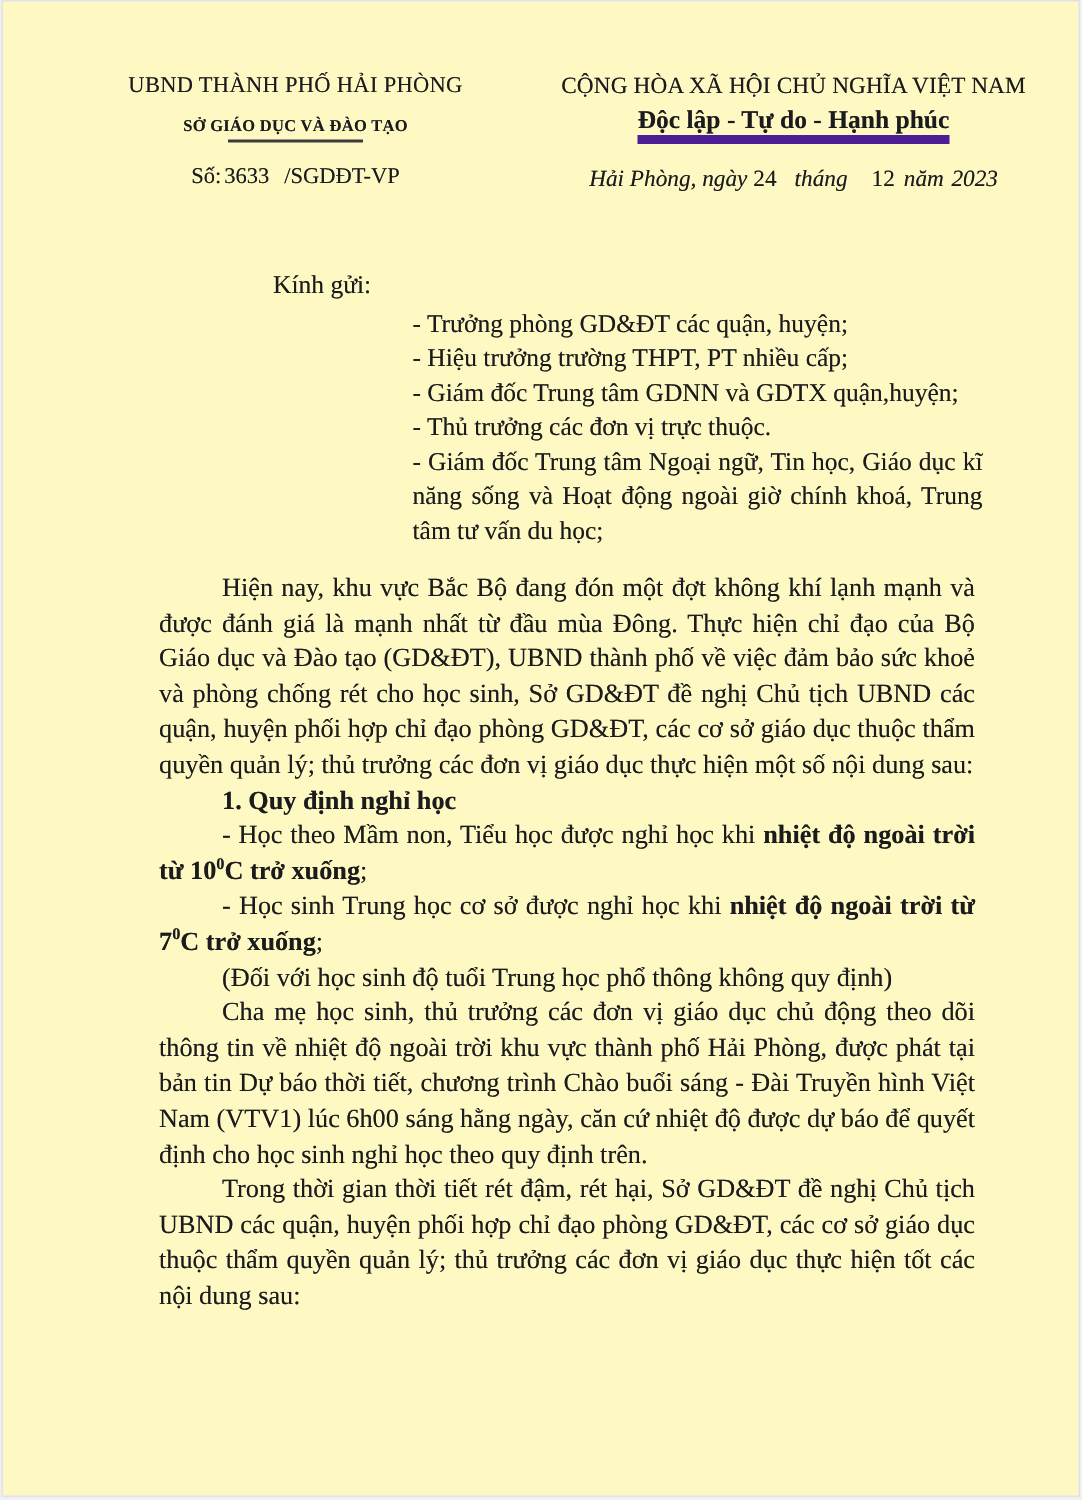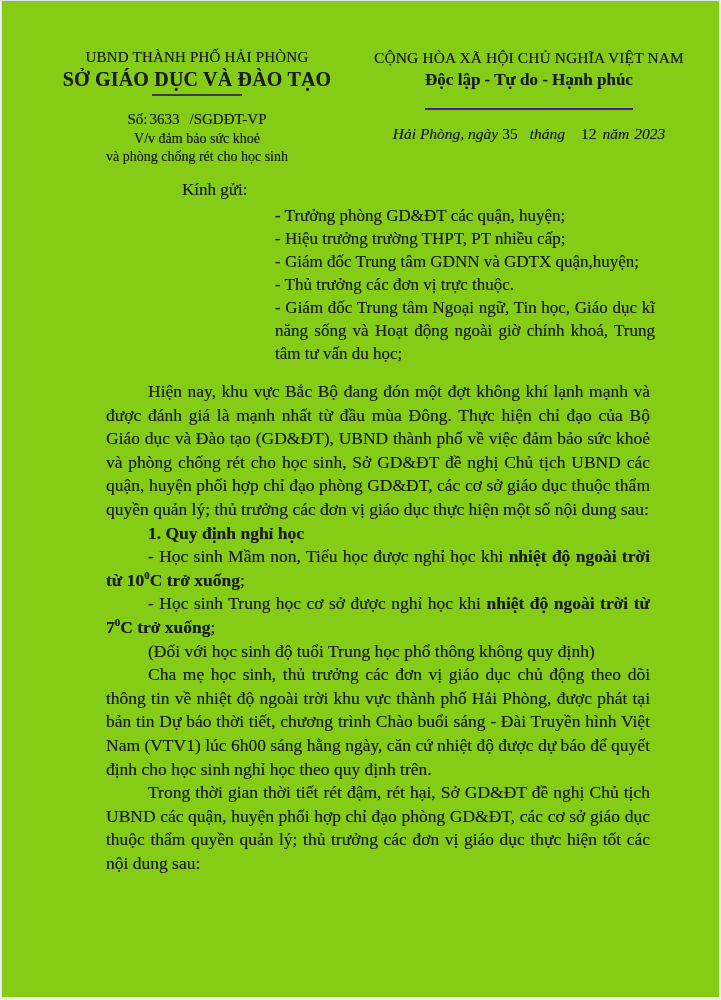--- a/index.html
+++ b/index.html
@@ -6,21 +6,21 @@
     margin: 0;
     padding: 0;
     background: #eef0f4;
     font-family: "Liberation Serif", "DejaVu Serif", serif;
   }
   .page {
     position: relative;
     width: 719px;
     height: 998px;
     margin: 0 auto;
-    background: #84cc16;
+    background: #fef9c3;
     border: 1px solid #dfe2ea;
     box-sizing: border-box;
     color: #1b1b1d;
     overflow: hidden;
     text-shadow: 0 0 0.4px rgba(20,20,25,0.55);
   }
 
   
   .header {
     position: relative;
@@ -35,32 +35,32 @@
     text-align: center;
   }
   .header-right {
     position: absolute;
     left: 346px;
     top: 0;
     width: 362px;
     text-align: center;
   }
   .hl-line1 { font-size: 15px; letter-spacing: 0.2px; }
-  .hl-line2 { font-size: 20px; font-weight: bold; letter-spacing: 0.2px; margin-top: 2px; }
+  .hl-line2 { font-size: 11px; font-weight: bold; letter-spacing: 0.2px; margin-top: 12px; }
   .hl-rule  { width: 90px; height: 2px; background: #3c3c40; margin: 3px auto 0; }
   .doc-number { font-size: 15px; margin-top: 15px; white-space: nowrap; }
   .doc-number .num { margin: 0 10px 0 2px; }
   .subject { font-size: 14px; margin-top: 2px; line-height: 18px; }
 
   .hr-line1 { font-size: 15.5px; font-weight: normal; letter-spacing: 0.1px; }
   .hr-line2 { font-size: 17px; font-weight: bold; margin-top: 3px; }
   .hr-line2 .underlined {
     display: inline-block;
-    border-bottom: 2px solid #4c1d95;
-    padding-bottom: 18px;
+    border-bottom: 6px solid #4c1d95;
+    padding-bottom: 0;
   }
   .date-line { font-size: 15.5px; font-style: italic; margin-top: 15px; white-space: nowrap; }
   .date-line .upright { font-style: normal; }
   .date-line .day { margin: 0 12px 0 4px; }
   .date-line .month { margin: 0 6px 0 16px; }
   .date-line .year { margin-left: 5px; }
 
   
   .recipients { }
   .salutation {
@@ -95,33 +95,29 @@
 
   <div class="header">
 
     <div class="header-left">
       <div class="hl-line1">UBND THÀNH PHỐ HẢI PHÒNG</div>
       <div class="hl-line2">SỞ GIÁO DỤC VÀ ĐÀO TẠO</div>
       <div class="hl-rule"></div>
       <div class="doc-number">
         <span>Số:</span><span class="num">3633</span><span>/SGDĐT-VP</span>
       </div>
-      <div class="subject">
-        <div>V/v đảm bảo sức khoẻ</div>
-        <div>và phòng chống rét cho học sinh</div>
-      </div>
     </div>
 
     <div class="header-right">
       <div class="hr-line1">CỘNG HÒA XÃ HỘI CHỦ NGHĨA VIỆT NAM</div>
       <div class="hr-line2">
         <span class="underlined">Độc lập - Tự do - Hạnh phúc</span>
       </div>
       <div class="date-line">
-        <span>Hải Phòng, ngày</span><span class="upright day">35</span><span>tháng</span><span class="upright month">12</span><span>năm</span><span class="year">2023</span>
+        <span>Hải Phòng, ngày</span><span class="upright day">24</span><span>tháng</span><span class="upright month">12</span><span>năm</span><span class="year">2023</span>
       </div>
     </div>
 
   </div>
 
   <div class="recipients">
     <div class="salutation">Kính gửi:</div>
     <div class="recipient-list">
       <div class="item">- Trưởng phòng GD&amp;ĐT các quận, huyện;</div>
       <div class="item">- Hiệu trưởng trường THPT, PT nhiều cấp;</div>
@@ -130,21 +126,21 @@
       <div class="item">- Giám đốc Trung tâm Ngoại ngữ, Tin học, Giáo dục kĩ năng sống và Hoạt động ngoài giờ chính khoá, Trung tâm tư vấn du học;</div>
     </div>
   </div>
 
   <div class="body-text">
 
     <p>Hiện nay, khu vực Bắc Bộ đang đón một đợt không khí lạnh mạnh và được đánh giá là mạnh nhất từ đầu mùa Đông. Thực hiện chỉ đạo của Bộ Giáo dục và Đào tạo (GD&amp;ĐT), UBND thành phố về việc đảm bảo sức khoẻ và phòng chống rét cho học sinh, Sở GD&amp;ĐT đề nghị Chủ tịch UBND các quận, huyện phối hợp chỉ đạo phòng GD&amp;ĐT, các cơ sở giáo dục thuộc thẩm quyền quản lý; thủ trưởng các đơn vị giáo dục thực hiện một số nội dung sau:</p>
 
     <p class="heading">1. Quy định nghỉ học</p>
 
-    <p><span>- Học sinh Mầm non, Tiểu học được nghỉ học khi </span><b><span>nhiệt độ ngoài trời từ 10</span><sup>0</sup><span>C trở xuống</span></b><span>;</span></p>
+    <p><span>- Học theo Mầm non, Tiểu học được nghỉ học khi </span><b><span>nhiệt độ ngoài trời từ 10</span><sup>0</sup><span>C trở xuống</span></b><span>;</span></p>
 
     <p><span>- Học sinh Trung học cơ sở được nghỉ học khi </span><b><span>nhiệt độ ngoài trời từ 7</span><sup>0</sup><span>C trở xuống</span></b><span>;</span></p>
 
     <p>(Đối với học sinh độ tuổi Trung học phổ thông không quy định)</p>
 
     <p>Cha mẹ học sinh, thủ trưởng các đơn vị giáo dục chủ động theo dõi thông tin về nhiệt độ ngoài trời khu vực thành phố Hải Phòng, được phát tại bản tin Dự báo thời tiết, chương trình Chào buổi sáng - Đài Truyền hình Việt Nam (VTV1) lúc 6h00 sáng hằng ngày, căn cứ nhiệt độ được dự báo để quyết định cho học sinh nghỉ học theo quy định trên.</p>
 
 
     <p>Trong thời gian thời tiết rét đậm, rét hại, Sở GD&amp;ĐT đề nghị Chủ tịch UBND các quận, huyện phối hợp chỉ đạo phòng GD&amp;ĐT, các cơ sở giáo dục thuộc thẩm quyền quản lý; thủ trưởng các đơn vị giáo dục thực hiện tốt các nội dung sau:</p>
 

